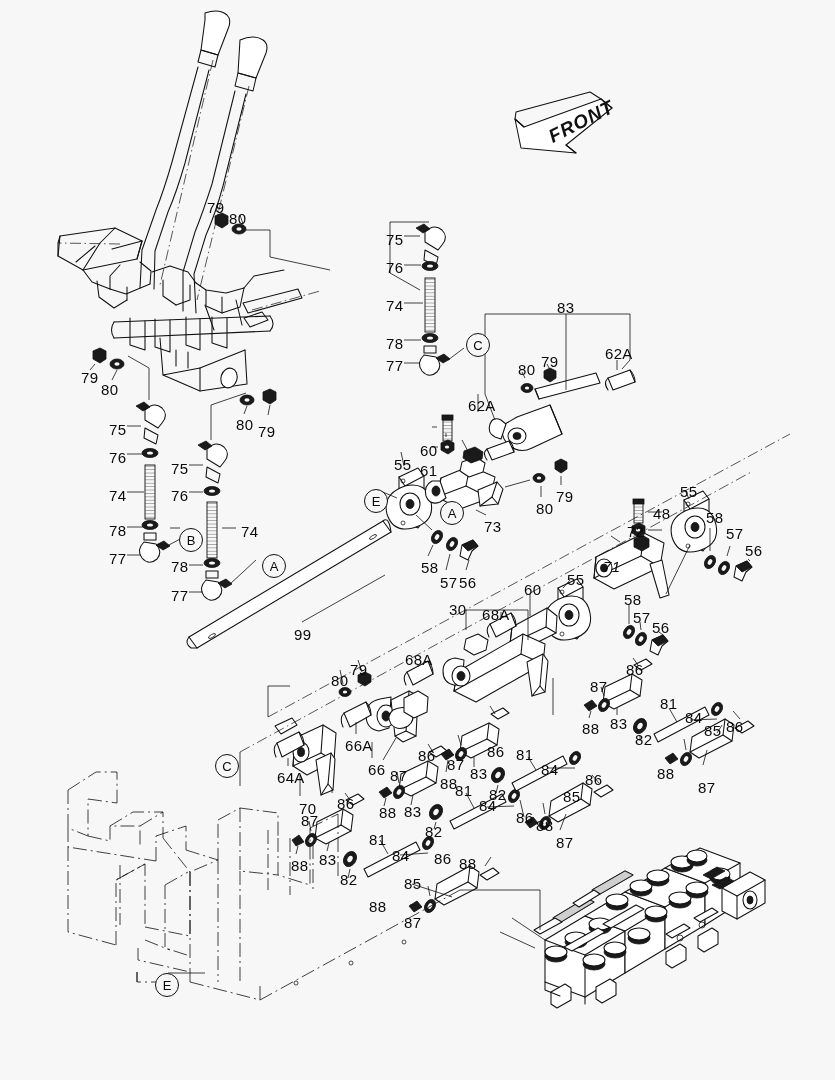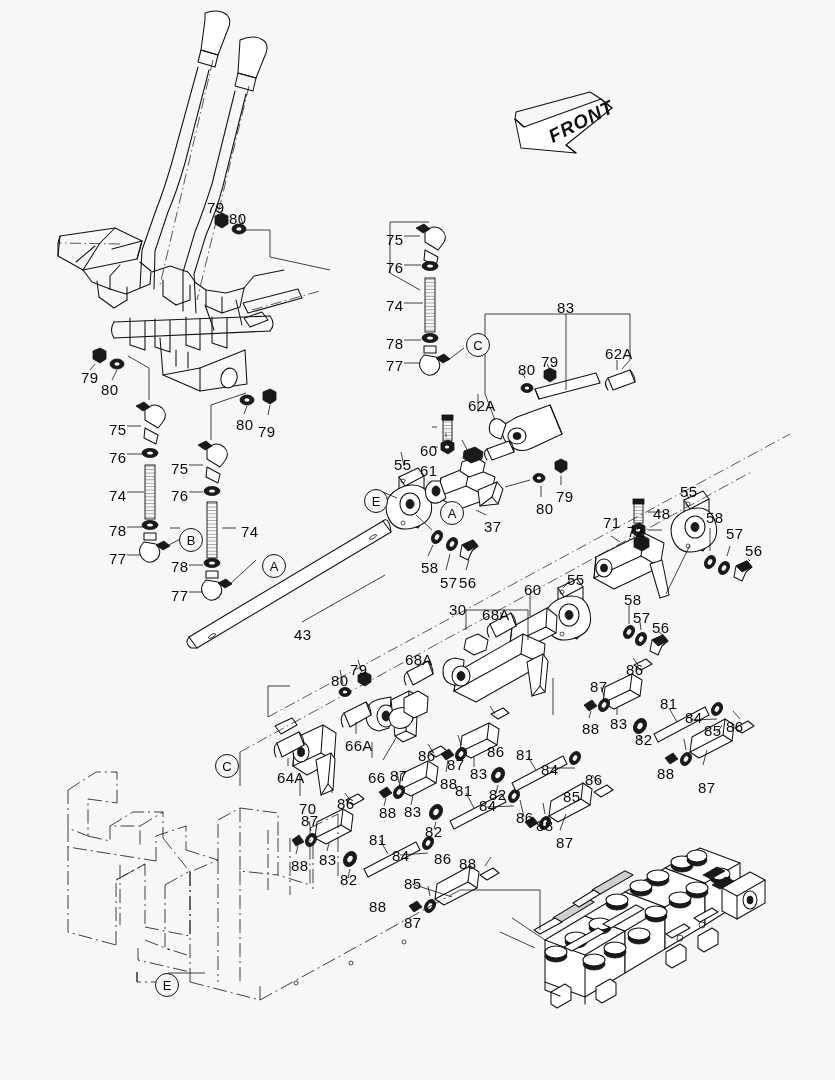--- a/index.html
+++ b/index.html
@@ -730,46 +730,46 @@
       <div class="lbl" style="left: 109px; top: 523px;">78</div>
       <div class="lbl" style="left: 109px; top: 551px;">77</div>
       <div class="lbl" style="left: 171px; top: 461px;">75</div>
       <div class="lbl" style="left: 171px; top: 488px;">76</div>
       <div class="lbl" style="left: 241px; top: 524px;">74</div>
       <div class="lbl" style="left: 171px; top: 559px;">78</div>
       <div class="lbl" style="left: 171px; top: 588px;">77</div>
       <div class="lbl" style="left: 420px; top: 423px; margin-top: 40px;">61</div>
       <div class="lbl" style="left: 420px; top: 443px;">60</div>
       <div class="lbl" style="left: 394px; top: 457px;">55</div>
-      <div class="lbl" style="left: 484px; top: 519px;">37</div>
+      <div class="lbl" style="left: 484px; top: 519px;">73</div>
       <div class="lbl" style="left: 536px; top: 501px;">80</div>
       <div class="lbl" style="left: 556px; top: 489px;">79</div>
       <div class="lbl" style="left: 421px; top: 560px;">58</div>
       <div class="lbl" style="left: 440px; top: 575px;">57</div>
       <div class="lbl" style="left: 459px; top: 575px;">56</div>
       <div class="lbl" style="left: 653px; top: 506px;">48</div>
       <div class="lbl" style="left: 627px; top: 524px;">72</div>
-      <div class="lbl" style="left: 603px; top: 515px;">71</div>
+      <div class="lbl" style="left: 603px; top: 559px; font-style: italic;">71</div>
       <div class="lbl" style="left: 680px; top: 484px;">55</div>
       <div class="lbl" style="left: 706px; top: 510px;">58</div>
       <div class="lbl" style="left: 726px; top: 526px;">57</div>
       <div class="lbl" style="left: 745px; top: 543px;">56</div>
       <div class="lbl" style="left: 567px; top: 572px;">55</div>
       <div class="lbl" style="left: 624px; top: 592px;">58</div>
       <div class="lbl" style="left: 633px; top: 610px;">57</div>
       <div class="lbl" style="left: 652px; top: 620px;">56</div>
       <div class="lbl" style="left: 524px; top: 582px;">60</div>
       <div class="lbl" style="left: 449px; top: 602px;">30</div>
       <div class="lbl" style="left: 482px; top: 607px;">68A</div>
       <div class="lbl" style="left: 405px; top: 652px;">68A</div>
-      <div class="lbl" style="left: 294px; top: 627px;">43</div>
+      <div class="lbl" style="left: 294px; top: 627px;">99</div>
       <div class="lbl" style="left: 331px; top: 673px;">80</div>
       <div class="lbl" style="left: 350px; top: 662px;">79</div>
       <div class="lbl" style="left: 345px; top: 738px;">66A</div>
-      <div class="lbl" style="left: 368px; top: 762px; margin-top: 8px;">66</div>
+      <div class="lbl" style="left: 368px; top: 762px;">66</div>
       <div class="lbl" style="left: 277px; top: 770px;">64A</div>
       <div class="lbl" style="left: 299px; top: 801px;">70</div>
       <div class="lbl" style="left: 337px; top: 796px;">86</div>
       <div class="lbl" style="left: 301px; top: 813px;">87</div>
       <div class="lbl" style="left: 291px; top: 858px;">88</div>
       <div class="lbl" style="left: 319px; top: 852px;">83</div>
       <div class="lbl" style="left: 340px; top: 872px;">82</div>
       <div class="lbl" style="left: 369px; top: 832px;">81</div>
       <div class="lbl" style="left: 392px; top: 848px;">84</div>
       <div class="lbl" style="left: 434px; top: 851px;">86</div>

